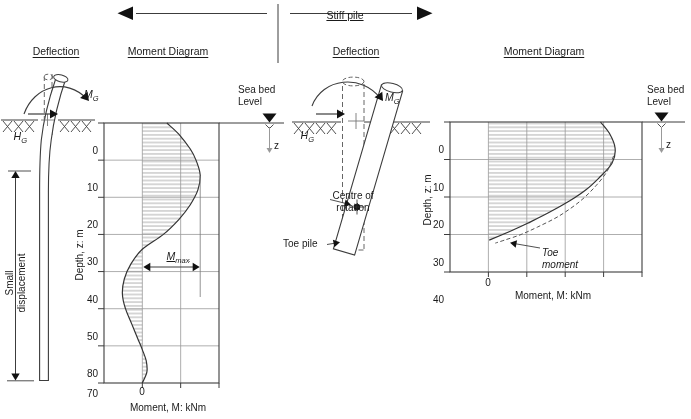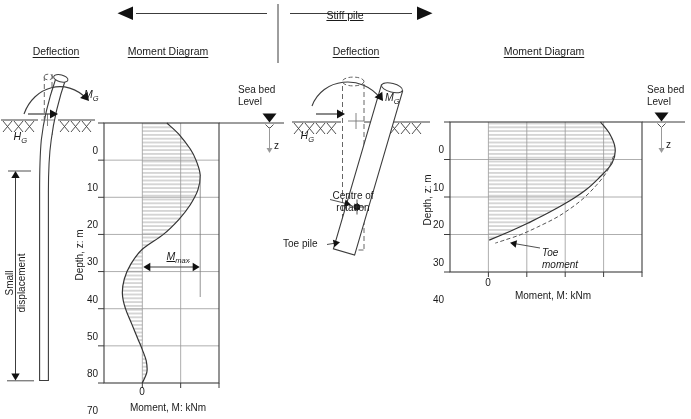--- a/index.html
+++ b/index.html
@@ -192,19 +192,19 @@
   <div class="lbl c" style="left:478px;top:277px;width:20px;">0</div>
   <div class="lbl c" style="left:494px;top:290px;width:118px;">Moment, M: kNm</div>
   <div class="lbl rot" style="left:393px;top:194px;width:70px;">Depth, z: m</div>
 <div class="lbl r" style="left: 74px; top: 117px; width: 24px;">0</div>
     <div class="lbl r" style="left: 74px; top: 154.143px; width: 24px;">10</div>
     <div class="lbl r" style="left: 74px; top: 191.286px; width: 24px;">20</div>
     <div class="lbl r" style="left: 74px; top: 228.429px; width: 24px;">30</div>
     <div class="lbl r" style="left: 74px; top: 265.571px; width: 24px;">40</div>
     <div class="lbl r" style="left: 74px; top: 302.714px; width: 24px;">50</div>
     <div class="lbl r" style="left: 74px; top: 339.857px; width: 24px;">80</div>
-    <div class="lbl r" style="left: 74px; top: 377px; width: 24px;">70</div>
+    <div class="lbl r" style="left: 74px; top: 360px; width: 24px;">70</div>
     <div class="lbl r" style="left: 420px; top: 116px; width: 24px;">0</div>
     <div class="lbl r" style="left: 420px; top: 153.5px; width: 24px;">10</div>
     <div class="lbl r" style="left: 420px; top: 191px; width: 24px;">20</div>
     <div class="lbl r" style="left: 420px; top: 228.5px; width: 24px;">30</div>
     <div class="lbl r" style="left: 420px; top: 266px; width: 24px;">40</div>
   </div>
 
 </body></html>

